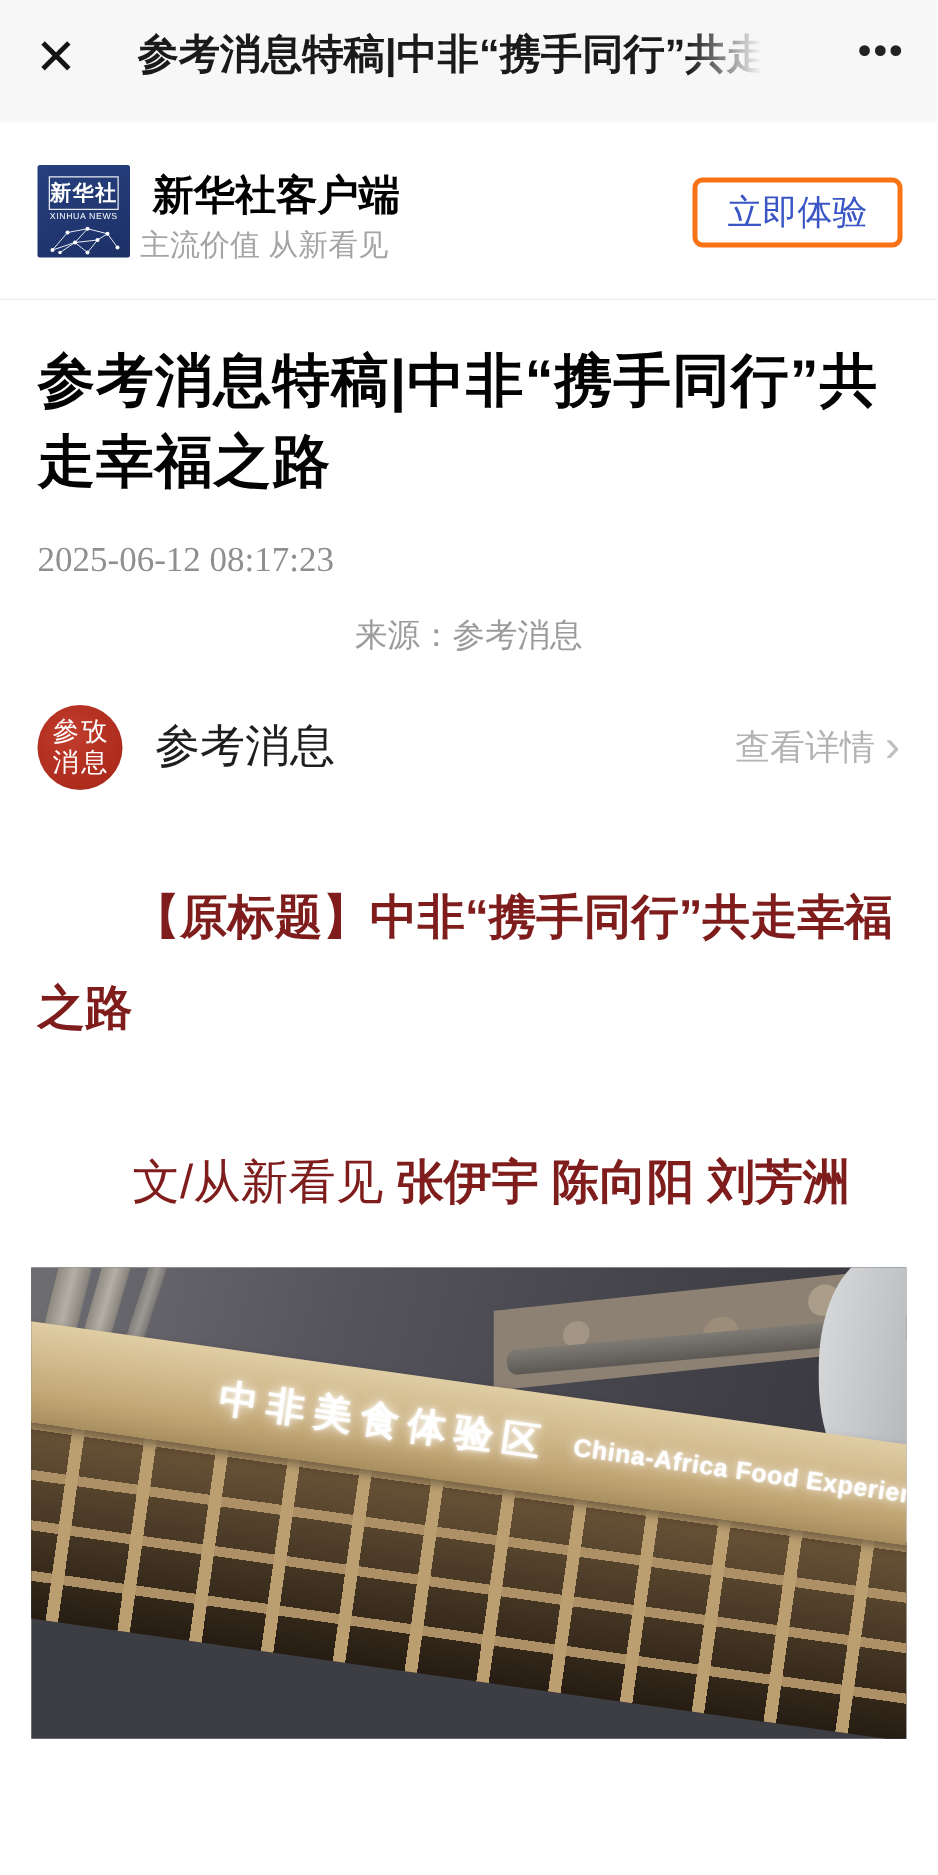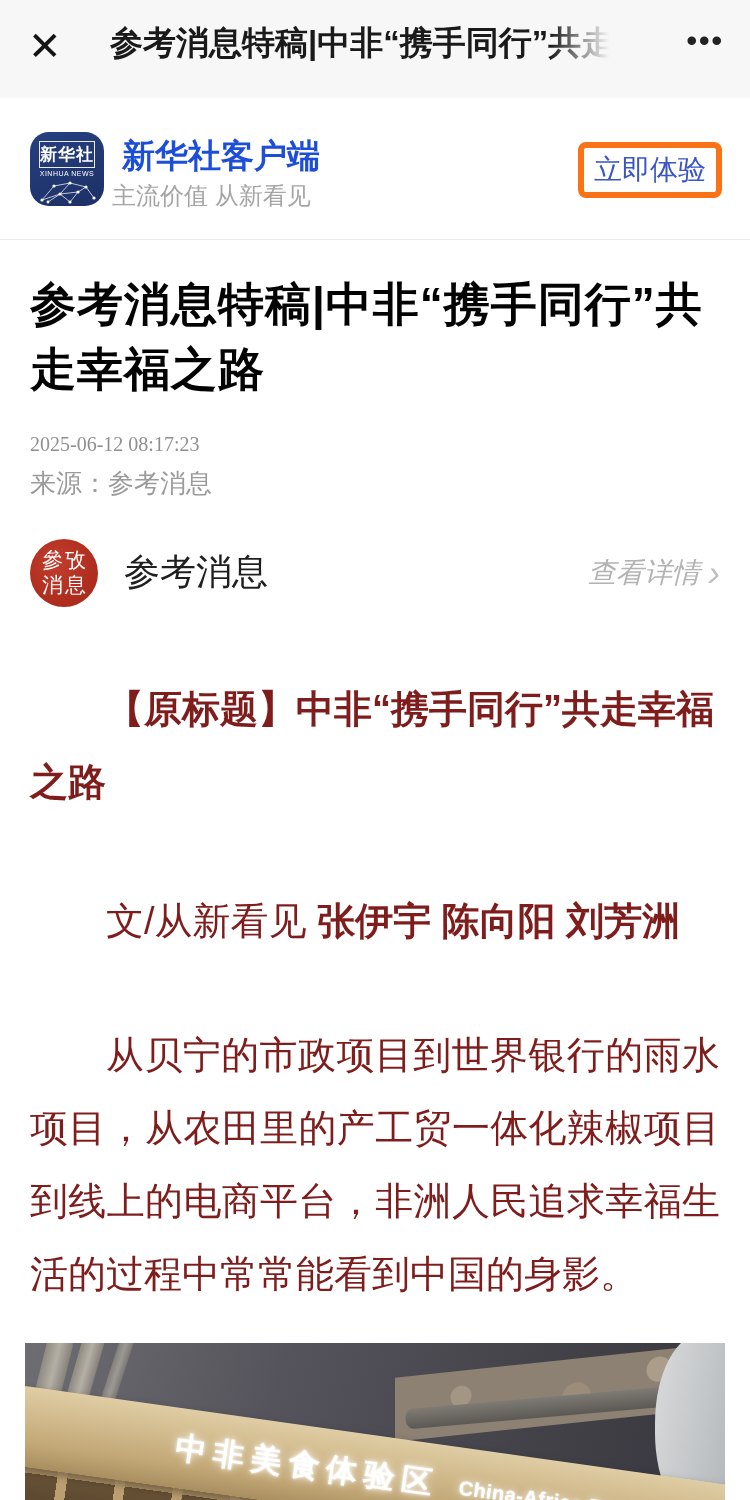--- a/index.html
+++ b/index.html
@@ -13,44 +13,44 @@
   .close-x { position:absolute; left:28px; top:26px; font-size:40px; font-weight:300; color:#141414; line-height:1; }
   .bar-center { position:absolute; left:110px; right:130px; top:20px; text-align:center; }
   .bar-title-wrap { position:relative; overflow:hidden; white-space:nowrap; height:46px; }
   .bar-title { font-size:33px; font-weight:700; color:#1a1a1a; line-height:46px; }
   .bar-title-wrap::after { content:""; position:absolute; right:0; top:0; width:70px; height:100%;
     background:linear-gradient(to right, rgba(247,247,247,0), #f7f7f7 85%); }
   .bar-url { font-size:22px; color:#8d8d8d; margin-top:2px; }
   .bar-more { position:absolute; right:26px; top:24px; font-size:30px; letter-spacing:2px; color:#222; font-weight:700; }
   
   .banner { position:relative; height:142px; background:#fff; border-bottom:1px solid #ededed; }
-  .app-logo { position:absolute; left:30px; top:34px; width:74px; height:74px; border-radius:19px;
+  .app-logo { position:absolute; left:30px; top:34px; width:74px; height:74px; border-radius:2px;
     background:linear-gradient(160deg,#26407f,#1d3066); overflow:hidden; }
   .app-logo .l1 { margin:9px auto 0; width:56px; text-align:center; color:#fff; font-size:17px; font-weight:700;
     border:1px solid rgba(255,255,255,.9); padding:1px 0; letter-spacing:1px; }
   .app-logo .l2 { text-align:center; color:#fff; font-size:7px; letter-spacing:.5px; margin-top:2px; }
   .app-logo svg { display:block; margin:1px auto 0; }
-  .app-title { position:absolute; left:122px; top:36px; font-size:33px; font-weight:600; color:#1d4ed8; }
+  .app-title { position:absolute; left:122px; top:36px; font-size:33px; font-weight:600; color:#000000; }
   .app-sub { position:absolute; left:112px; top:82px; font-size:24px; color:#a5a5a5; }
-  .cta-btn { position:absolute; right:28px; top:44px; width:144px; height:56px; background:#fff;
-    border:6px solid #f97316; border-radius:8px; color:#3a56c4; font-size:28px;
+  .cta-btn { position:absolute; right:28px; top:44px; width:168px; height:56px; background:#fff;
+    border:4px solid #f97316; border-radius:8px; color:#3a56c4; font-size:28px;
     display:flex; align-items:center; justify-content:center; }
   
   .article { padding:0 30px; }
   .a-title { margin-top:32px; font-size:46px; font-weight:700; color:#030303; line-height:1.42; letter-spacing:1px; }
   .meta-row { display:flex; justify-content:space-between; margin-top:30px;
-    font-family:"Liberation Serif","DejaVu Serif",serif; font-size:20px; color:#8f8f8f; }
-  .meta-src { margin-top:10px; font-size:26px; color:#9b9b9b; }
+    font-family:"Liberation Serif","DejaVu Serif",serif; font-size:28px; color:#8f8f8f; }
+  .meta-src { margin-top:26px; font-size:26px; color:#9b9b9b;text-align:center; }
   
   .src-card { display:flex; align-items:center; margin-top:38px; }
   .seal { width:68px; height:68px; border-radius:50%; background:radial-gradient(circle at 40% 35%,#c13c2c,#a52517);
     display:grid; grid-template-columns:1fr 1fr; padding:9px 11px; }
   .seal span { color:#fff; font-family:"Liberation Serif","DejaVu Serif",serif; font-size:21px; line-height:25px; text-align:center; }
   .src-name { margin-left:26px; font-size:36px; color:#1f1f1f; font-weight:500; }
-  .src-link { margin-left:auto; font-size:28px; color:#b3b3b3; display:flex; align-items:flex-end;font-style:italic; }
+  .src-link { margin-left:auto; font-size:28px; color:#b3b3b3; display:flex; align-items:flex-start; }
   .src-link .chev { font-size:36px; margin-left:8px; color:#c0c0c0; line-height:1; }
   
   .body-text { padding:0 30px; margin-top:66px; font-size:38px; line-height:1.92; color:#7f1d1d; }
   .p-orig { font-weight:700; text-indent:2em; }
   .p-byline { margin-top:66px; text-indent:2em; }
   .p-byline .names { font-weight:700; }
   .p-main { margin-top:62px; text-indent:2em; text-align:justify; }
   
   .photo { position:relative; width:700px; height:377px; margin:32px auto 0; overflow:hidden; background:#3d3d44; }
   .ceiling { position:absolute; left:0; top:0; width:100%; height:200px;
@@ -143,21 +143,20 @@
     <div class="src-link">
       <span>查看详情</span>
       <span class="chev">›</span>
     </div>
   </div>
 </div>
 
 <div class="body-text">
   <p class="p-orig">【原标题】中非“携手同行”共走幸福之路</p>
   <p class="p-byline"><span>文/从新看见 </span><span class="names">张伊宇 陈向阳 刘芳洲</span></p>
-  <p class="p-main">从贝宁的市政项目到世界银行的雨水项目，从农田里的产工贸一体化辣椒项目到线上的电商平台，非洲人民追求幸福生活的过程中常常能看到中国的身影。</p>
 </div>
 
 <figure class="photo">
   <div class="ceiling"></div>
   <div class="pipe pipe1"></div>
   <div class="pipe pipe2"></div>
   <div class="pipe pipe3"></div>
   <div class="concrete"></div>
   <div class="hpipe"></div>
   <div class="duct"></div>

